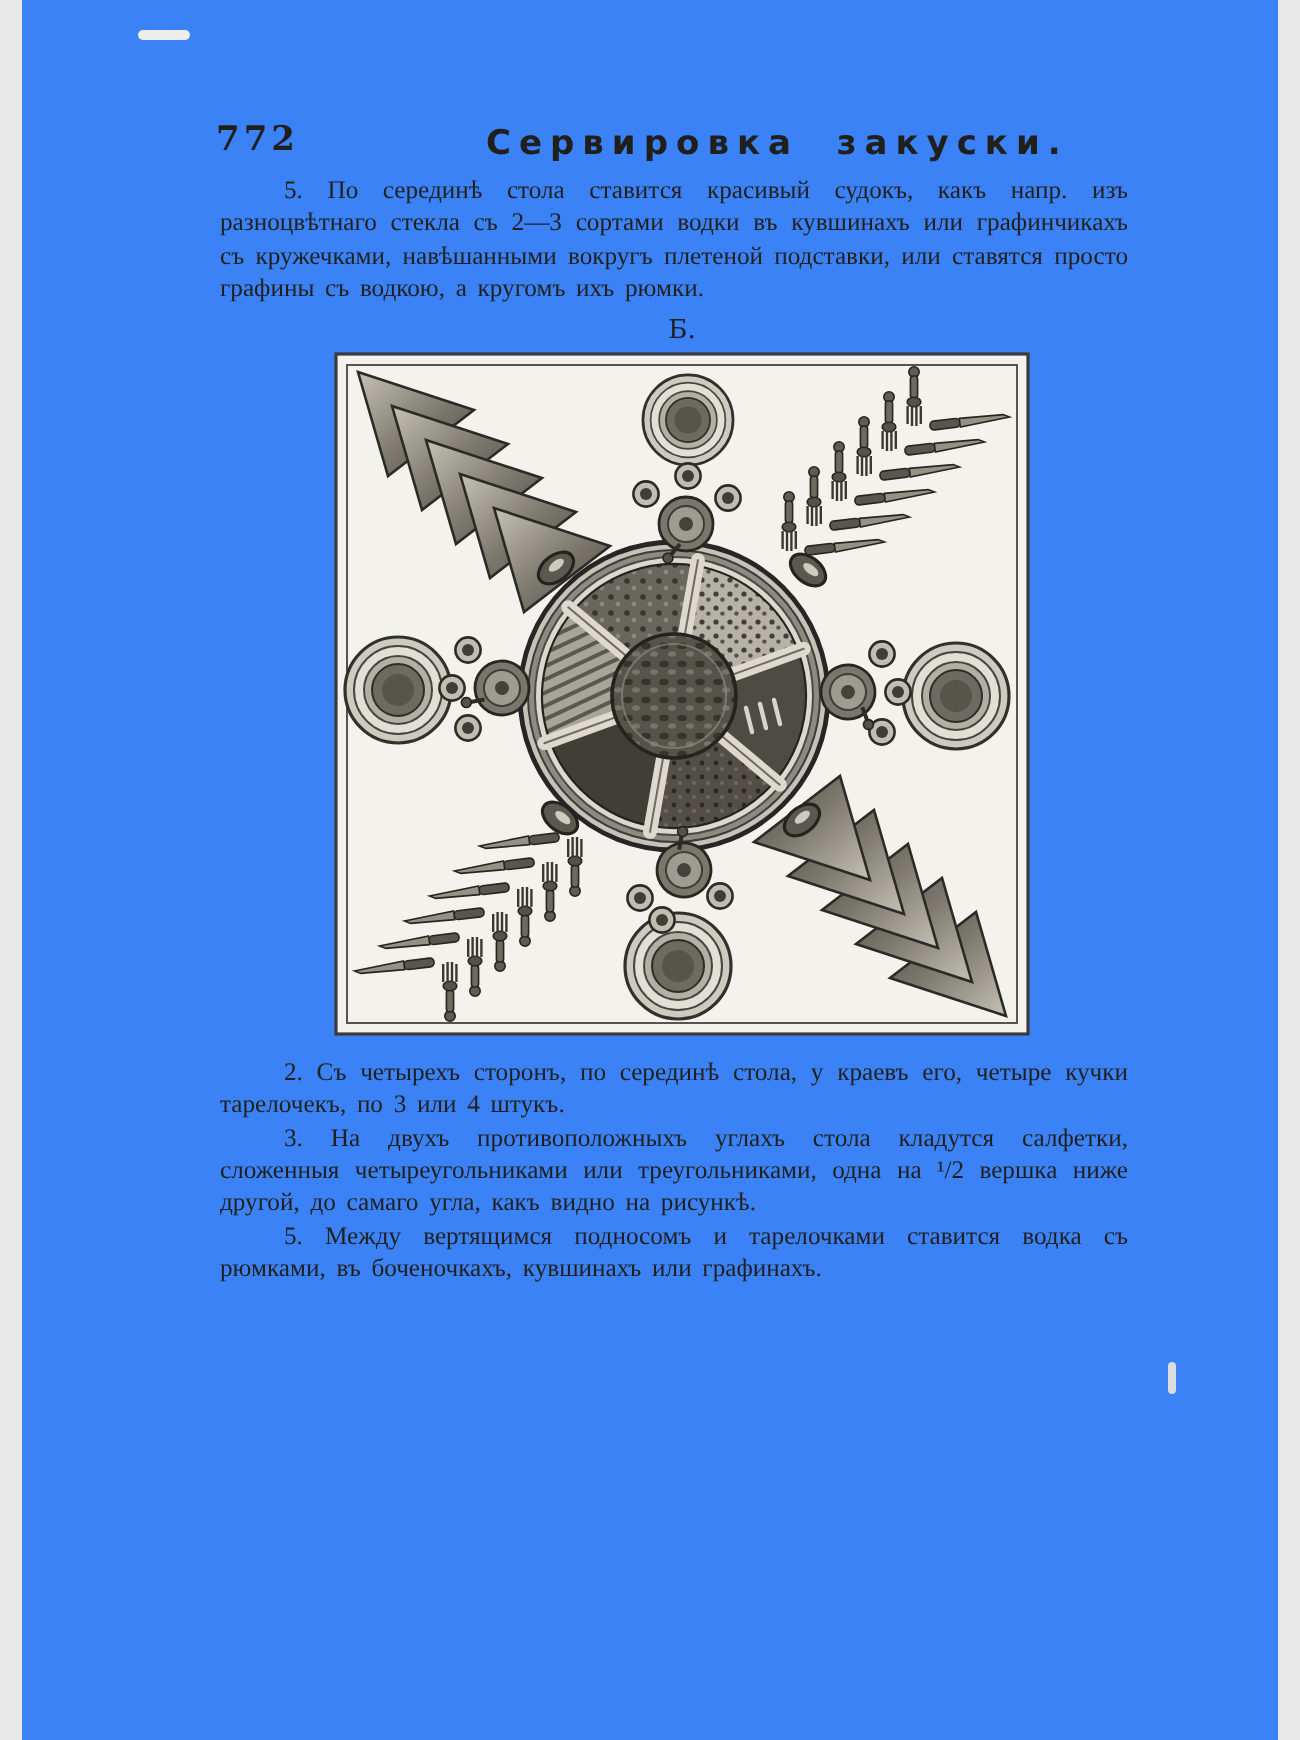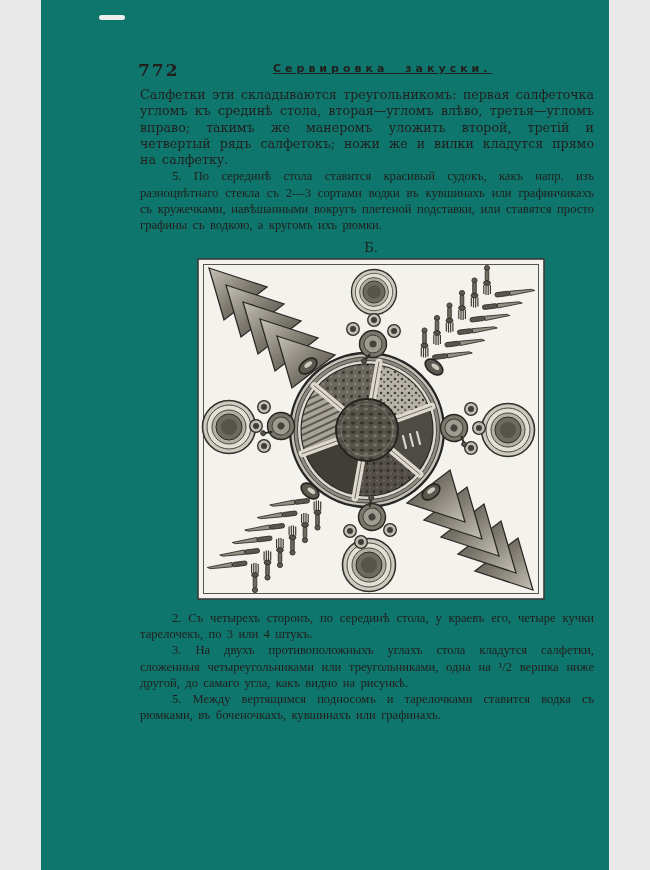--- a/index.html
+++ b/index.html
@@ -1,36 +1,35 @@
 <!DOCTYPE html>
 <html><head>
 <meta charset="utf-8">
 <style>
   html,body { margin:0; padding:0; background:#e9e9e9; }
   .page {
-    position:relative; width:568px; height:870px; margin:0 auto;
-    background:#0f766e; overflow:hidden;
+    position:relative; width:628px; height:870px; margin:0 auto;
+    background:#3b82f6; overflow:hidden;
     font-family:"DejaVu Serif","Liberation Serif",serif;
     color:#211f1c;
   }
   .smudge-top { position:absolute; left:58px; top:15px; width:26px; height:5px;
     background:#ededec; border-radius:3px; }
   .artifact-right { position:absolute; left:573px; top:681px; width:4px; height:16px;
     background:#dcdcdb; border-radius:2px; }
   .page-number {
     position:absolute; left:97px; top:60px;
     font-family:"DejaVu Serif","Liberation Serif",serif;
     font-weight:bold; font-size:17px; letter-spacing:2px;
   }
   .running-title {
     position:absolute; left:232px; top:62px; width:230px;
     font-family:"DejaVu Sans","Liberation Sans",sans-serif;
-    font-weight:bold; font-size:11px; letter-spacing:4px; word-spacing:9px;
+    font-weight:bold; font-size:17px; letter-spacing:4px; word-spacing:9px;
     white-space:nowrap;
-    text-decoration:underline;
   }
   .content { position:absolute; left:99px; top:87px; width:454px; }
   .content p {
     margin:0; font-size:12.6px; line-height:16.3px;
     text-align:justify; word-spacing:2.2px;
   }
   .content p.num { text-indent:32px;font-family:Liberation Serif, serif; }
   .section-heading {
     margin:12px 0 10px -4px;
     font-family:"DejaVu Sans","Liberation Sans",sans-serif;
@@ -47,21 +46,20 @@
 
 <div class="page">
 
   <div class="smudge-top"></div>
   <div class="artifact-right"></div>
 
   <div class="page-number">772</div>
   <div class="running-title">Сервировка закуски.</div>
 
   <div class="content">
-    <p>Салфетки эти складываются треугольникомъ: первая салфеточка угломъ къ срединѣ стола, вторая—угломъ влѣво, третья—угломъ вправо; такимъ же манеромъ уложить второй, третій и четвертый рядъ салфетокъ; ножи же и вилки кладутся прямо на салфетку.</p>
     <p class="num">5. По серединѣ стола ставится красивый судокъ, какъ напр. изъ разноцвѣтнаго стекла съ 2—3 сортами водки въ кувшинахъ или графинчикахъ съ кружечками, навѣшанными вокругъ плетеной подставки, или ставятся просто графины съ водкою, а кругомъ ихъ рюмки.</p>
 
     <div class="fig-wrap">
       <div class="fig-caption">Б.</div>
 
       <svg class="fig-box" viewBox="0 0 348 342" xmlns="http://www.w3.org/2000/svg">
         <defs>
           <pattern id="dotsLight" width="7" height="7" patternUnits="userSpaceOnUse">
             <rect width="7" height="7" fill="#b7b2a7"></rect>
             <circle cx="2" cy="2" r="1.3" fill="#403e38"></circle>

